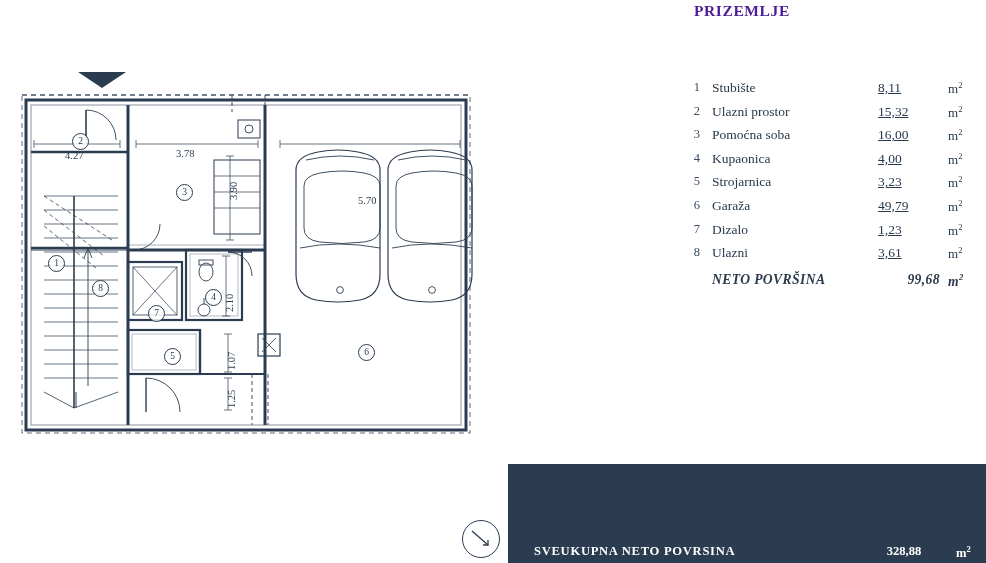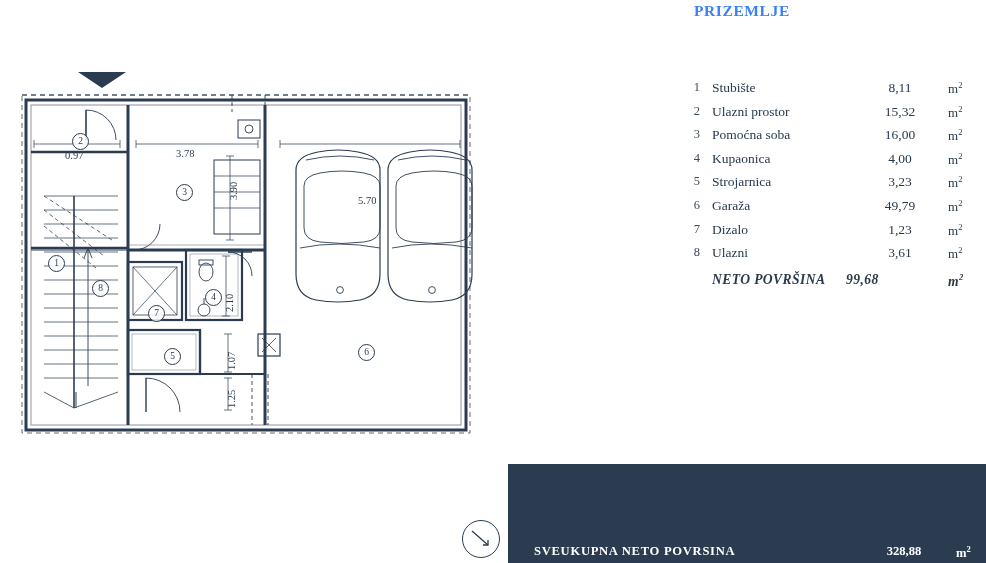--- a/index.html
+++ b/index.html
@@ -28,21 +28,21 @@
     width: 382px;
     height: 452px;
   }
   .legend-title {
     position: absolute;
     left: 90px;
     top: 2px;
     font-size: 15.5px;
     font-weight: bold;
     letter-spacing: 0.6px;
-    color: #3b82f6;
+    color: #4c1d95;
   }
   .legend-list {
     position: absolute;
     left: 82px;
     top: 80px;
     width: 300px;
   }
   .legend-row {
     position: relative;
     height: 23.6px;
@@ -56,23 +56,24 @@
     text-align: right;
     font-size: 12.5px;
     color: #3a4b5e;
   }
   .legend-row .nm {
     position: absolute;
     left: 26px;
   }
   .legend-row .val {
     position: absolute;
-    left: 186px;
+    left: 192px;
     width: 56px;
-    text-align: center;
+    text-align: left;
+    text-decoration: underline;
   }
   .legend-row .unit {
     position: absolute;
     left: 262px;
     font-size: 13px;
   }
   .legend-row .unit sup {
     font-size: 8.5px;
     vertical-align: super;
   }
@@ -81,21 +82,21 @@
     left: 82px;
     top: 272px;
     width: 300px;
     height: 22px;
     font-size: 13.6px;
     font-weight: bold;
     letter-spacing: 0.4px;
     font-style: italic;
   }
   .legend-total .nm { position: absolute; left: 26px; }
-  .legend-total .val { position: absolute; left: 160px; width: 66px; }
+  .legend-total .val { position: absolute; left: 188px; width: 66px; text-align: right; }
   .legend-total .unit { position: absolute; left: 262px; font-weight: bold; }
   .legend-total .unit sup { font-size: 8.5px; vertical-align: super; }
 
   
   .summary {
     position: absolute;
     left: 508px;
     top: 464px;
     width: 478px;
     height: 99px;
@@ -335,21 +336,21 @@
           <line x1="228" y1="334" x2="228" y2="372"></line>
           <line x1="224" y1="378" x2="232" y2="378"></line>
           <line x1="224" y1="410" x2="232" y2="410"></line>
           <line x1="228" y1="378" x2="228" y2="410"></line>
         </g>
       </g>
     </svg>
 
     <div class="arrow-entry"></div>
 
-    <div class="dim-label" style="left:65px; top:150px;">0.97</div>
+    <div class="dim-label" style="left:65px; top:150px;">4.27</div>
     <div class="dim-label" style="left:176px; top:148px;">3.78</div>
     <div class="dim-label" style="left:358px; top:148px;margin-top:47px;">5.70</div>
     <div class="dim-label dim-rot" style="left:228px; top:200px;">3.90</div>
     <div class="dim-label dim-rot" style="left:224px; top:312px;">2.10</div>
     <div class="dim-label dim-rot" style="left:226px; top:370px;">1.07</div>
     <div class="dim-label dim-rot" style="left:226px; top:408px;">1.25</div>
 
     <div class="room-num" style="left:72px;  top:133px;">2</div>
     <div class="room-num" style="left:176px; top:184px;">3</div>
     <div class="room-num" style="left:48px;  top:255px;">1</div>

